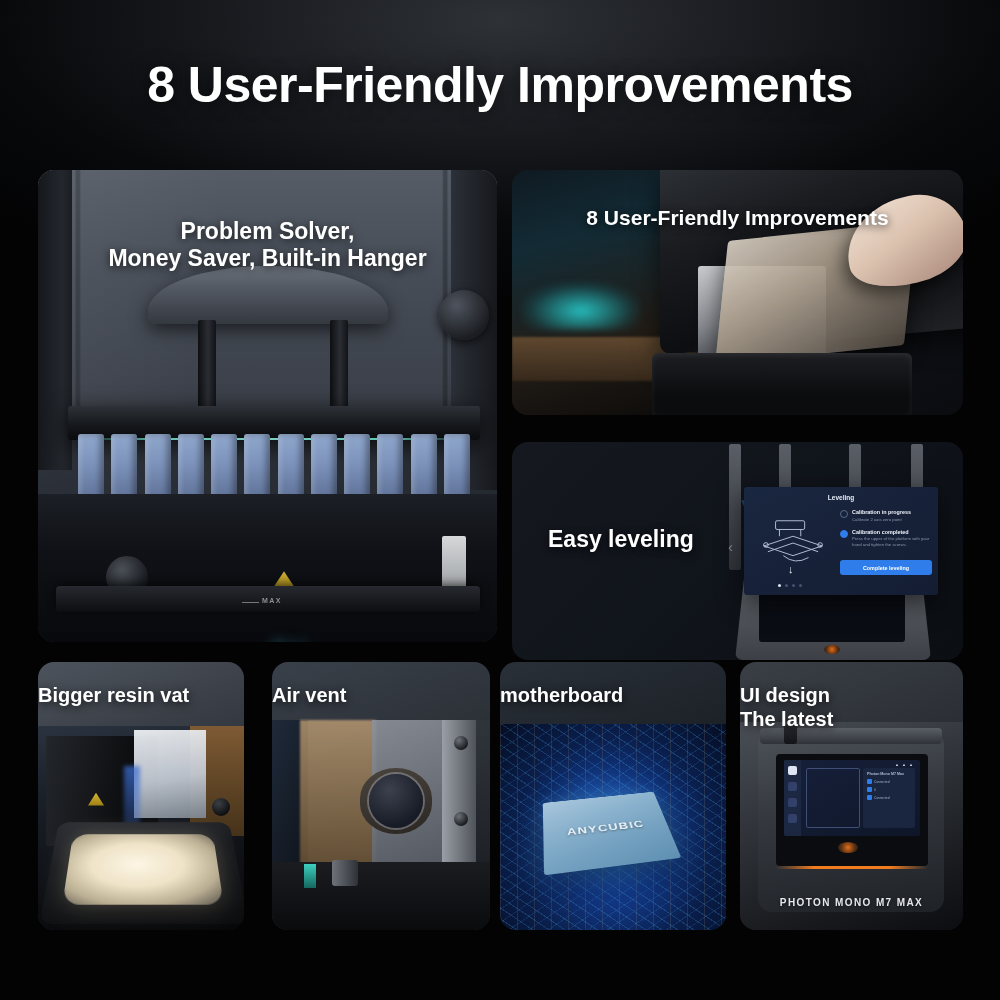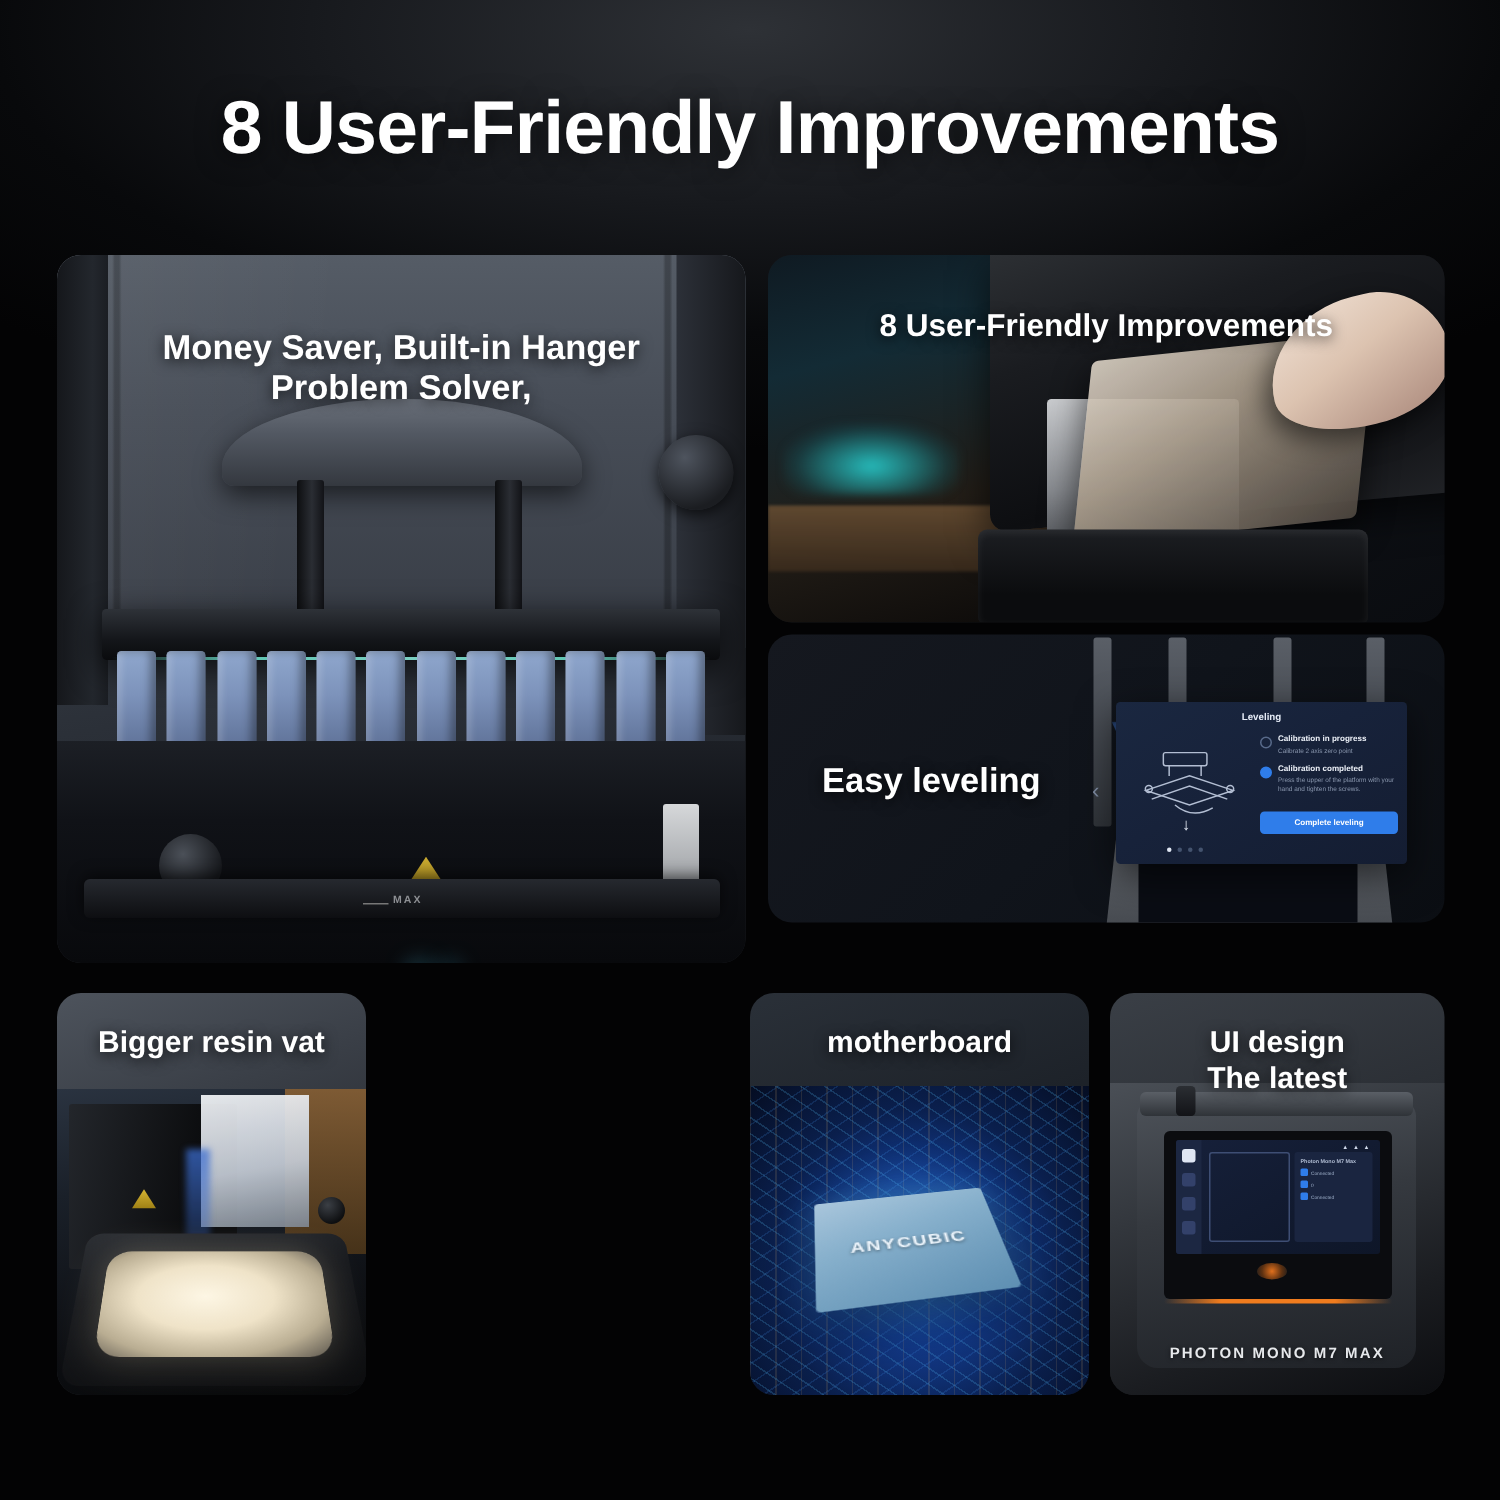--- a/index.html
+++ b/index.html
@@ -222,21 +222,21 @@
   .lid-hand {
     position: absolute; right: -4px; top: 28px; width: 122px; height: 86px;
     background: linear-gradient(155deg, #f1e2d6 0%, #dcc3b0 45%, #a9877a 100%);
     border-radius: 56% 40% 48% 52% / 66% 56% 46% 36%;
     transform: rotate(-14deg);
     box-shadow: -6px 6px 18px rgba(0,0,0,0.55);
   }
 
   
   #panel-leveling {
-    left: 512px; top: 423px; width: 451px; height: 192px;
+    left: 512px; top: 442px; width: 451px; height: 218px;
     background: linear-gradient(135deg, #15181f 0%, #10141b 50%, #0b0e13 100%);
   }
   #panel-leveling .caption {
     left: 36px; top: 84px; font-size: 23px;
   }
   .lv-printer {
     position: absolute; right: 20px; top: 2px; width: 220px; height: 216px;
   }
   .lv-pillar {
     position: absolute; top: 0; width: 12px; height: 126px;
@@ -307,21 +307,21 @@
     position: absolute; left: 216px; top: 96px; font-size: 15px; color: #7f8ca3;
   }
 
   
   .brow { top: 662px; height: 268px; }
   #panel-vat   { left: 38px;  width: 206px; background: linear-gradient(160deg, #4d535c 0%, #3a3f47 30%, #24272d 70%, #121418 100%); }
   #panel-vent  { left: 272px; width: 218px; background: linear-gradient(160deg, #3a4049 0%, #2c3138 40%, #191c21 100%); }
   #panel-board { left: 500px; width: 226px; background: linear-gradient(160deg, #2a3038 0%, #1d2229 40%, #0e1116 100%); }
   #panel-ui    { left: 740px; width: 223px; background: linear-gradient(160deg, #3a3f46 0%, #2b2f35 40%, #16181c 100%); }
 
-  .brow .caption { left: 0; width: 100%; text-align: center; font-size: 20px; top: 22px; }
+  .brow .caption { left: 0; width: 100%; text-align: left; font-size: 20px; top: 22px; }
   #panel-vat .caption { font-size: 20px; }
 
   
   .vt-bg { position:absolute; left:0; top:64px; width:100%; height:204px;
            background: linear-gradient(170deg, #2a3340 0%, #1a2029 30%, #0d0f13 72%, #060708 100%); }
   .vt-wood { position:absolute; right:0; top:64px; width:54px; height:110px;
              background: linear-gradient(180deg, #8a6134, #4d3619); opacity:0.88; }
   .vt-tower { position:absolute; left:8px; top:74px; width:112px; height:110px;
               background: linear-gradient(100deg, #23262b, #0c0d0f 70%); border-radius:2px; }
   .vt-screen { position:absolute; left:96px; top:68px; width:72px; height:88px;
@@ -464,22 +464,22 @@
         <i></i>
     </div>
     <div class="hg-body"></div>
     <div class="hg-disc"></div>
     <div class="hg-yellow"></div>
     <div class="hg-white-post"></div>
     <div class="hg-base-bar"></div>
     <div class="hg-max">MAX</div>
     <div class="hg-angle">5°</div>
     <div class="caption">
+      <div>Problem Solver,</div>
       <div>Money Saver, Built-in Hanger</div>
-      <div>Problem Solver,</div>
     </div>
   </div>
 
   <div class="panel" id="panel-lid">
     <div class="lid-room"></div>
     <div class="lid-teal"></div>
     <div class="lid-wood"></div>
     <div class="lid-cover"></div>
     <div class="lid-inner"></div>
     <div class="lid-flap"></div>
@@ -555,20 +555,34 @@
     <div class="vt-tower"></div>
     <div class="vt-screen"></div>
     <div class="vt-blue"></div>
     <div class="vt-yellow"></div>
     <div class="vt-knob"></div>
     <div class="vt-tray"></div>
     <div class="vt-pool"></div>
     <div class="caption">Bigger resin vat</div>
   </div>
 
+  <div class="panel brow" id="panel-vent">
+    <div class="vn-bg"></div>
+    <div class="vn-darkL"></div>
+    <div class="vn-warm"></div>
+    <div class="vn-wall"></div>
+    <div class="vn-pillar"></div>
+    <div class="vn-screw" style="top:74px"></div>
+    <div class="vn-screw" style="top:150px"></div>
+    <div class="vn-fan"></div>
+    <div class="vn-base"></div>
+    <div class="vn-cyl"></div>
+    <div class="vn-teal"></div>
+    <div class="caption">Air vent</div>
+  </div>
 
   <div class="panel brow" id="panel-board">
     <div class="bd-bg"></div>
     <div class="bd-traces"></div>
     <div class="bd-glow"></div>
     <div class="bd-chip">
       <span>ANYCUBIC</span>
     </div>
     <div class="caption">
       <div>motherboard</div>

